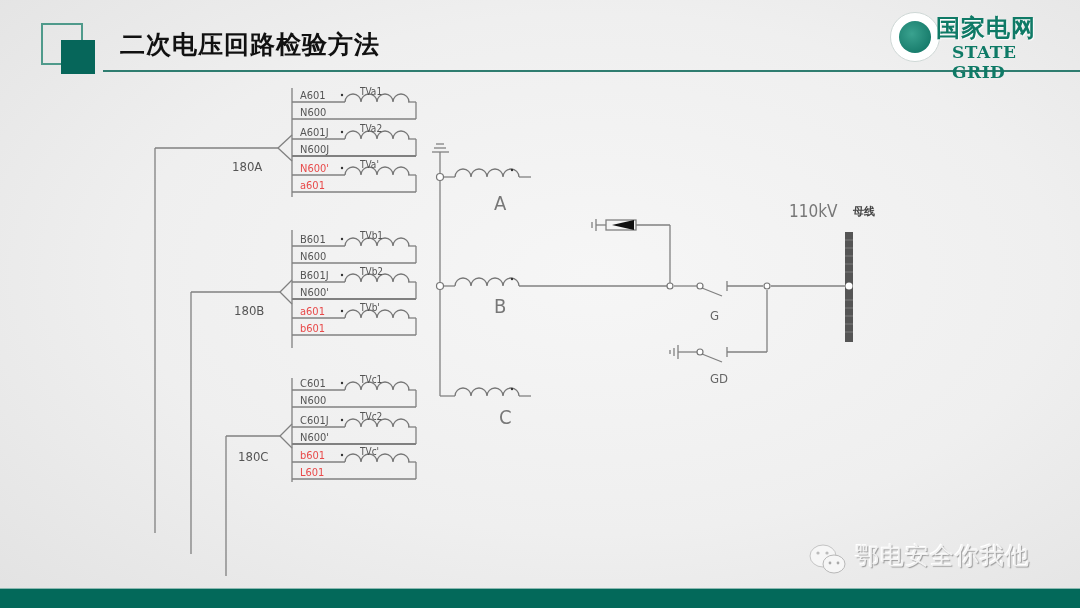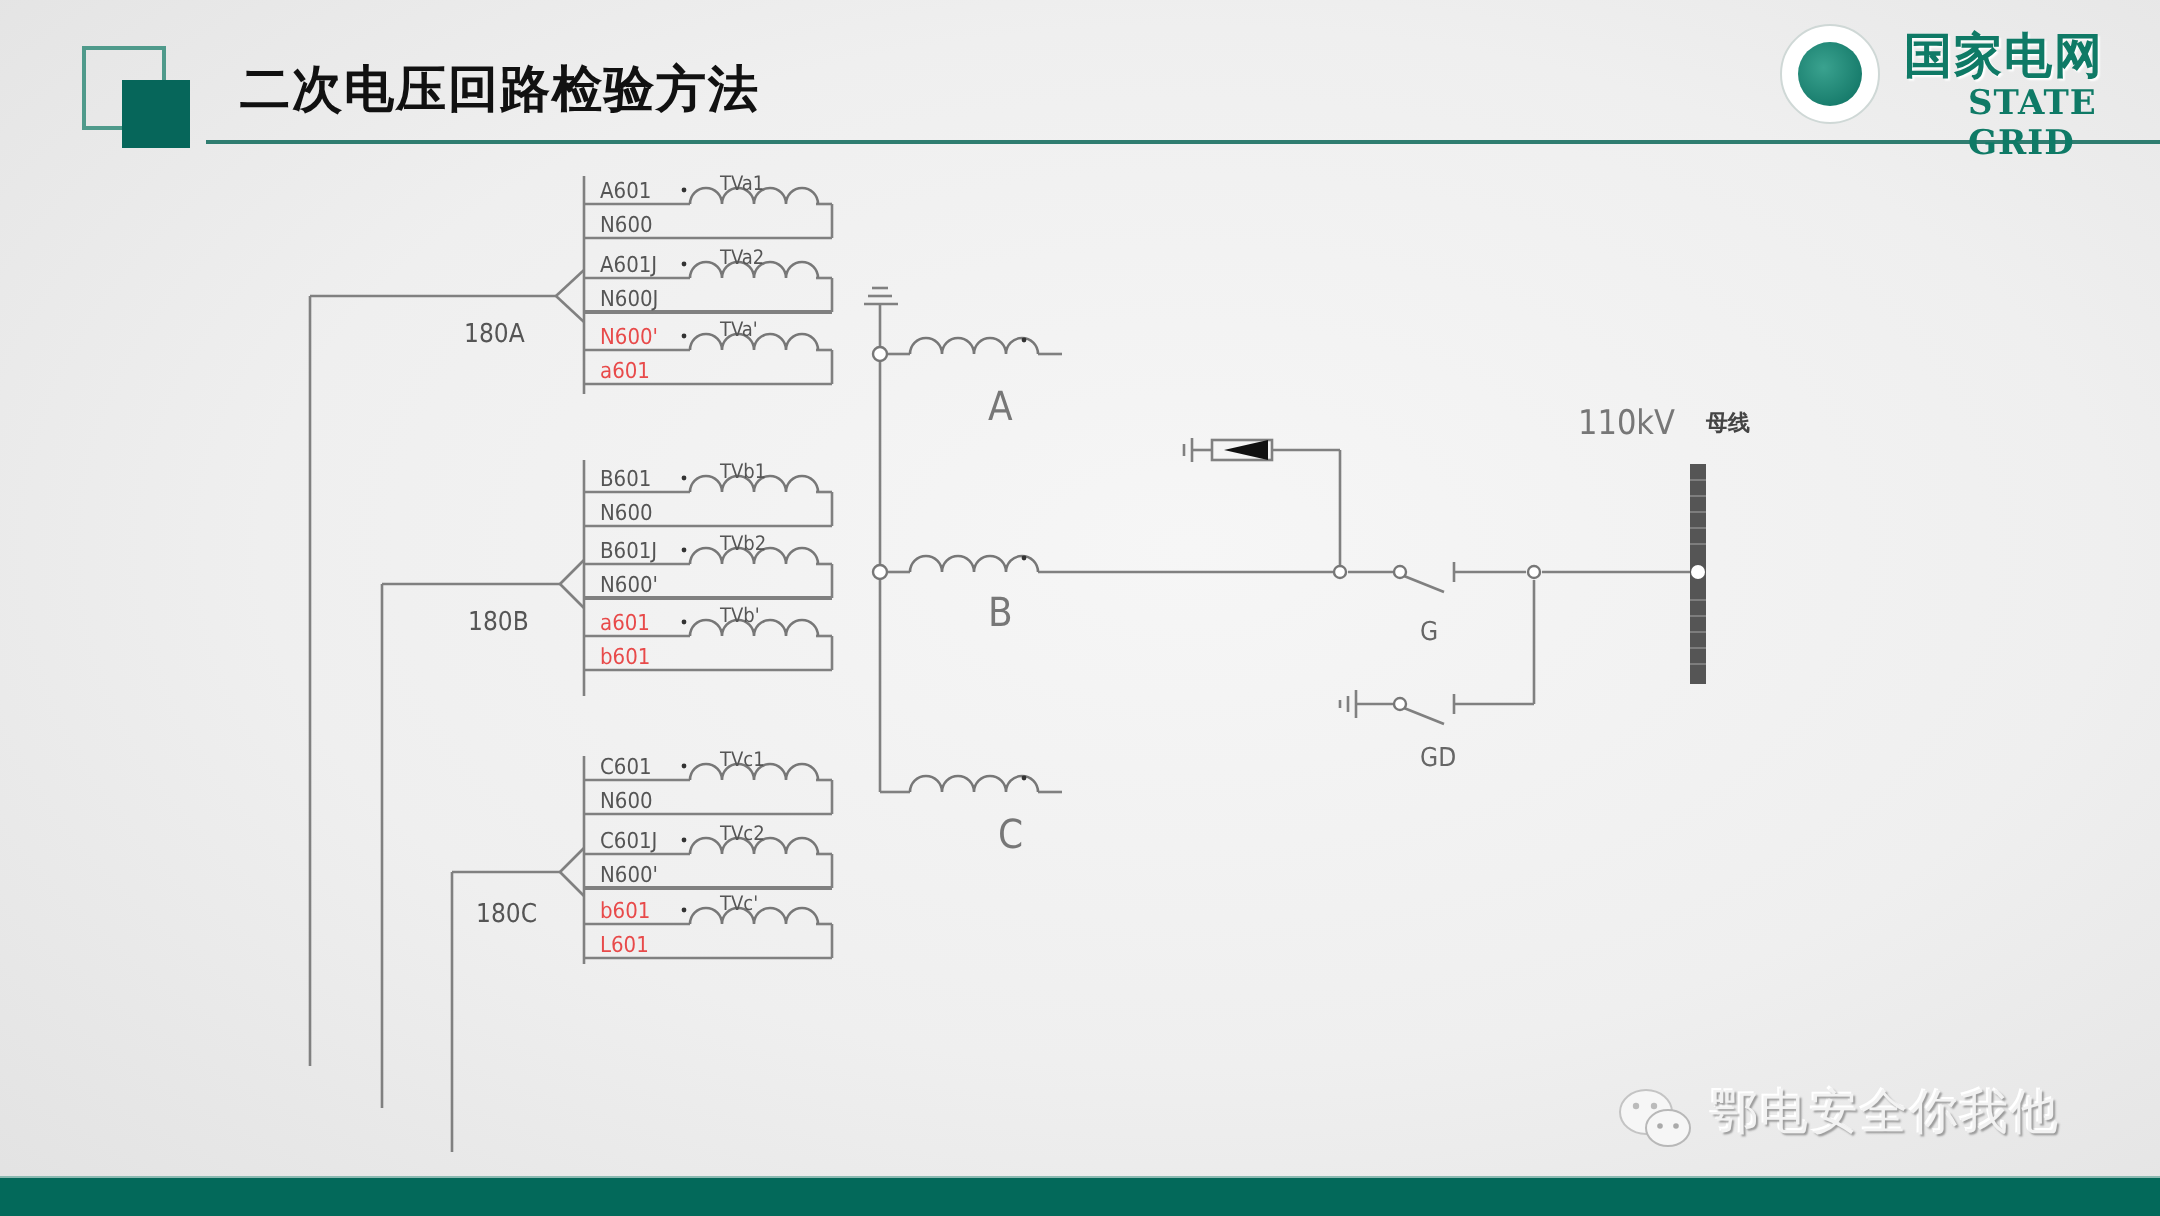--- a/index.html
+++ b/index.html
@@ -6,22 +6,22 @@
   body{width:1080px;height:608px;overflow:hidden;position:relative;
        font-family:"Liberation Sans",sans-serif;
        background:radial-gradient(ellipse at 55% 45%, #f6f6f6 0%, #efefef 55%, #e2e2e2 100%);}
   .title-deco-outline{position:absolute;left:41px;top:23px;width:42px;height:42px;border:2px solid #4f9a8b;box-sizing:border-box;}
   .title-deco-fill{position:absolute;left:61px;top:40px;width:34px;height:34px;background:#06665a;}
   .title{position:absolute;left:120px;top:28px;font-family:"DejaVu Sans",sans-serif;font-weight:bold;font-size:25px;color:#111;letter-spacing:1px;text-align:center;}
   .title-rule{position:absolute;left:103px;top:70px;width:977px;height:2px;background:#2f7d70;}
   .logo{position:absolute;left:890px;top:10px;width:180px;height:56px;}
   .logo-globe{position:absolute;left:0;top:2px;width:50px;height:50px;border-radius:50%;background:#fff;border:1px solid #cfd8d6;box-sizing:border-box;}
   .logo-globe-inner{position:absolute;left:8px;top:8px;width:32px;height:32px;border-radius:50%;background:radial-gradient(circle at 40% 40%,#3aa28f,#0b6e5f);}
-  .logo-cn{position:absolute;left:62px;top:2px;font-family:"DejaVu Sans",sans-serif;font-weight:bold;font-size:24px;color:#0f7a66;letter-spacing:1px;text-shadow:1px 1px 1px #fff;}
-  .logo-en{position:absolute;left:62px;top:32px;font-family:"DejaVu Serif",serif;font-weight:bold;font-size:17px;color:#0f7a66;letter-spacing:0.5px;margin-left:32px;}
+  .logo-cn{position:absolute;left:46px;top:2px;font-family:"DejaVu Sans",sans-serif;font-weight:bold;font-size:24px;color:#0f7a66;letter-spacing:1px;text-shadow:1px 1px 1px #fff;}
+  .logo-en{position:absolute;left:62px;top:32px;font-family:"DejaVu Serif",serif;font-weight:bold;font-size:17px;color:#0f7a66;letter-spacing:0.5px;}
   .diagram{position:absolute;left:0;top:0;width:1080px;height:608px;}
   .diagram text{font-family:"DejaVu Sans Condensed","DejaVu Sans",sans-serif;}
   .footer-bar{position:absolute;left:0;top:588px;width:1080px;height:20px;background:#03695a;border-top:1px solid #8ab9b1;}
   .watermark{position:absolute;left:805px;top:540px;height:40px;display:flex;align-items:flex-start;}
   .wm-icon{width:50px;height:40px;position:relative;}
   .wm-text{font-family:"DejaVu Sans",sans-serif;font-size:24px;color:#f2f2f2;text-shadow:1px 1px 1px #9a9a9a,-1px -1px 0 #fff;letter-spacing:1px;}
 </style>
 </head>
 <body>
 

